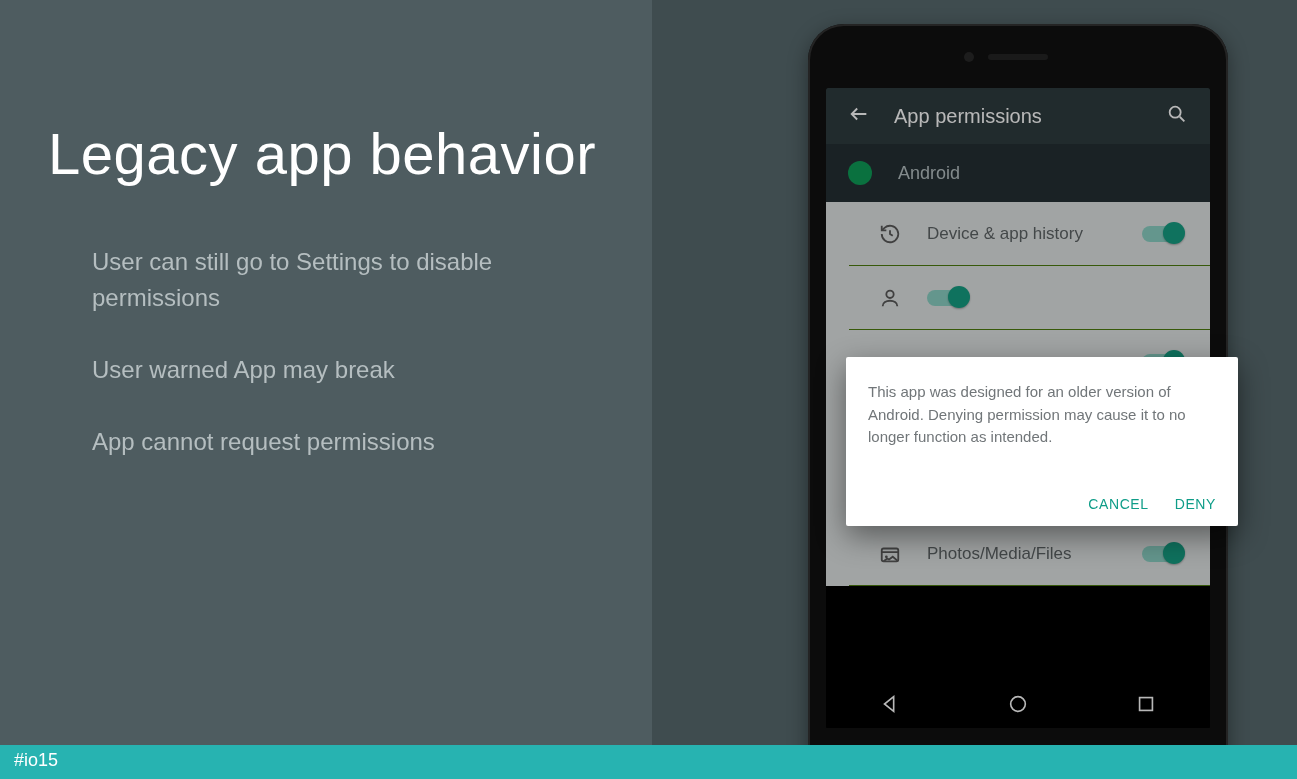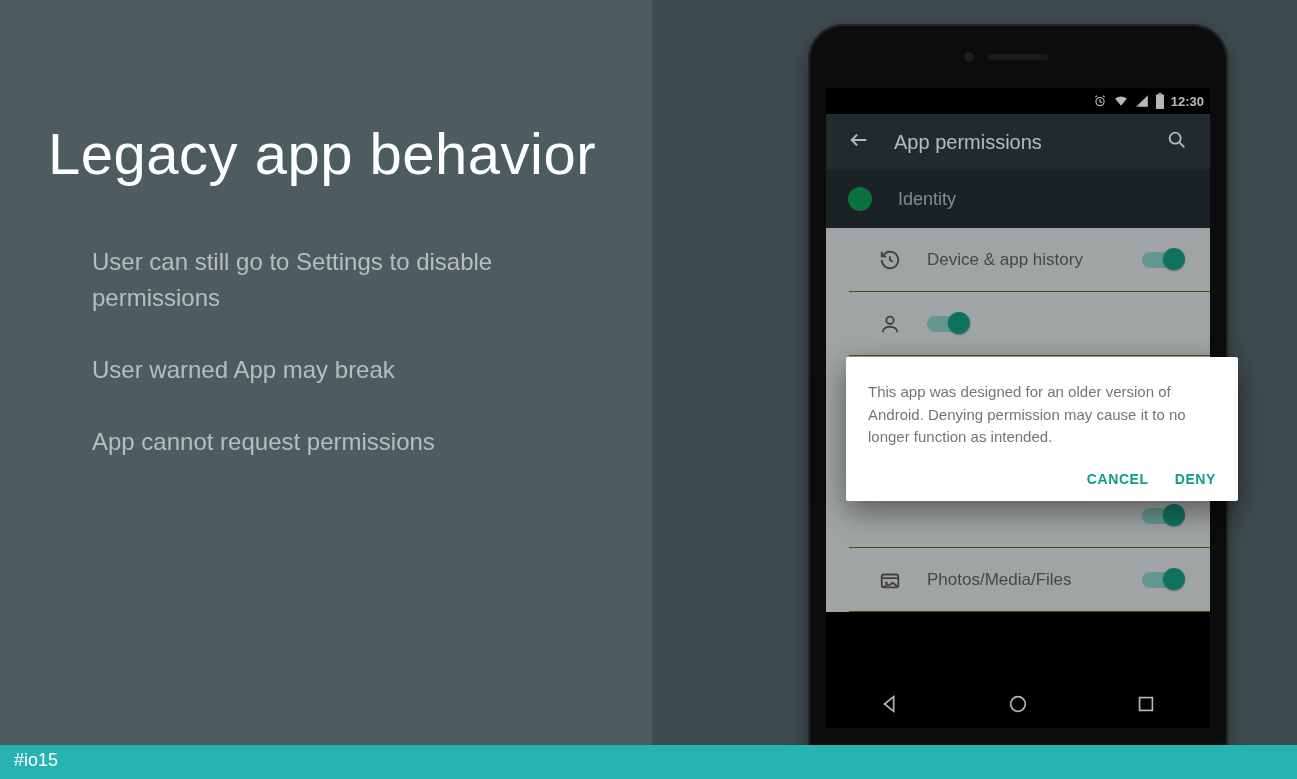--- a/index.html
+++ b/index.html
@@ -27,21 +27,21 @@
   .perm-list { background:#e0e4e4; }
   .perm { height:64px; display:flex; align-items:center; gap:24px; padding:0 28px; border-bottom:1px solid #4d7c0f;margin-left:23px;}
   .perm .ic { width:26px; color:#595959; display:flex; justify-content:center;}
   .perm .t { flex:1; color:#5e6466; font-size:17px;}
   .switch { width:40px; height:16px; background:#8bd0c4; border-radius:16px; position:relative;}
   .switch::after{content:"";position:absolute;right:-3px;top:-4px;width:22px;height:22px;background:#159e83;border-radius:50%;box-shadow:0 1px 2px rgba(0,0,0,.3);}
   .dim { position:absolute; left:18px; top:64px; width:384px; height:640px; background:rgba(0,0,0,.28); }
   .dialog { position:absolute; width:392px; left:38px; top:333px; background:#fff; border-radius:2px; box-shadow:0 10px 30px rgba(0,0,0,.45); padding:24px 22px 14px; }
   .dialog .msg { color:#717679; font-size:15px; line-height:1.5; }
   .dialog .actions { display:flex; justify-content:flex-end; gap:26px; margin-top:22px;}
-  .dialog .actions span { color:#0f9d88; font-weight:700; font-size:14px; letter-spacing:.6px;}
+  .dialog .actions span { color:#0f9d88; font-weight:400; font-size:14px; letter-spacing:.6px;margin-top:25px;}
   .navbar { position:absolute; bottom:0; left:0; width:100%; height:44px; background:#000; display:flex; align-items:center; justify-content:space-around; }
   .navbar svg { stroke:#fff; fill:none; stroke-width:1.8; }
 </style>
 </head>
 <body>
 
 <div class="stage">
   <div class="left">
     <div class="title">Legacy app behavior</div>
     <div class="bullets">
@@ -52,65 +52,39 @@
   </div>
 
   <div class="right">
     <div class="phone">
       <div class="sensors">
         <div class="dot"></div>
         <div class="earpiece"></div>
       </div>
 
       <div class="screen-wrap">
-        <div class="status">
-          <span>
-            <svg width="14" height="14" viewBox="0 0 24 24" fill="#fff">
-                <circle cx="12" cy="13" r="7" fill="none" stroke="#fff" stroke-width="2"></circle>
-                <path d="M12 9v4l3 2" stroke="#fff" stroke-width="2" fill="none"></path>
-                <path d="M4 5l3-2M20 5l-3-2" stroke="#fff" stroke-width="2"></path>
-              </svg>
-          </span>
-          <span>
-            <svg width="16" height="14" viewBox="0 0 24 24" fill="#fff">
-                <path d="M12 20L2 8c6-5 14-5 20 0L12 20z"></path>
-              </svg>
-          </span>
-          <span>
-            <svg width="14" height="14" viewBox="0 0 24 24" fill="#fff">
-                <path d="M2 22L22 2v20z"></path>
-              </svg>
-          </span>
-          <span>
-            <svg width="10" height="16" viewBox="0 0 12 20" fill="#fff">
-                <rect x="1" y="2" width="10" height="18" rx="1"></rect>
-                <rect x="4" y="0" width="4" height="2"></rect>
-              </svg>
-          </span>
-          <span>12:30</span>
-        </div>
 
         <div class="appbar">
           <span>
             <svg width="22" height="22" viewBox="0 0 24 24" fill="none" stroke="#fff" stroke-width="2">
                 <path d="M20 12H4M10 6l-6 6 6 6"></path>
               </svg>
           </span>
           <span class="label">App permissions</span>
           <span>
             <svg width="22" height="22" viewBox="0 0 24 24" fill="none" stroke="#fff" stroke-width="2">
                 <circle cx="10" cy="10" r="6"></circle>
                 <path d="M20 20l-5-5"></path>
               </svg>
           </span>
         </div>
 
         <div class="appheader">
           <span class="icon"></span>
-          <span>Identity</span>
+          <span>Android</span>
         </div>
 
         <div class="perm-list">
           <div class="perm">
             <span class="ic">
               <svg width="22" height="22" viewBox="0 0 24 24" fill="none" stroke="currentColor" stroke-width="2">
                   <path d="M3 12a9 9 0 1 0 3-6.7L3 8"></path>
                   <path d="M3 3v5h5"></path>
                   <path d="M12 8v4l3 2"></path>
                 </svg>

